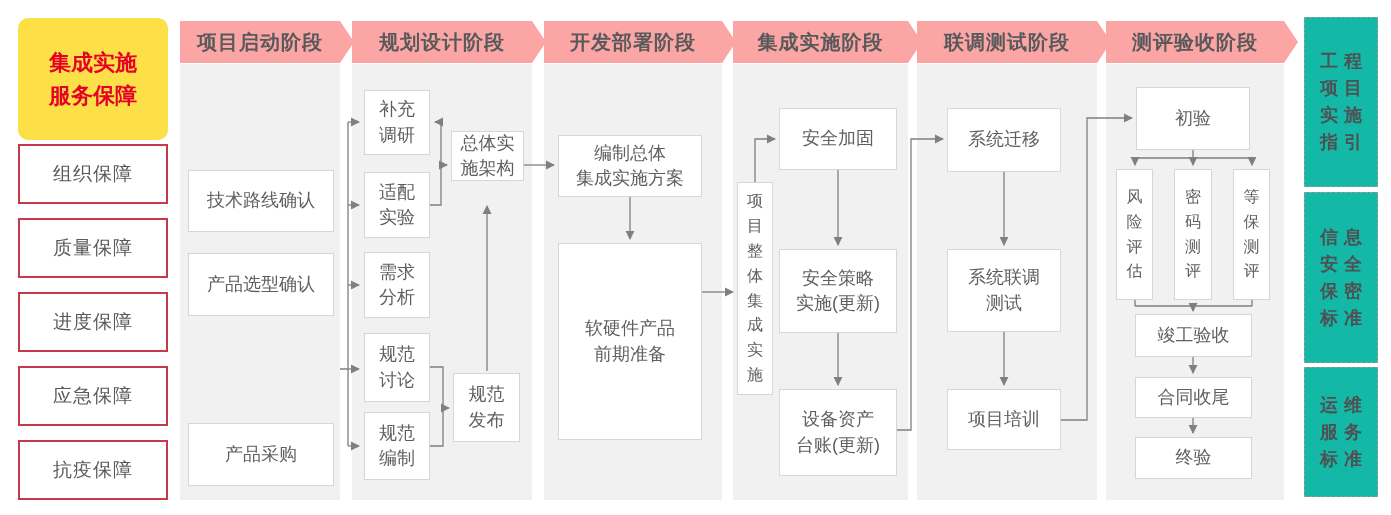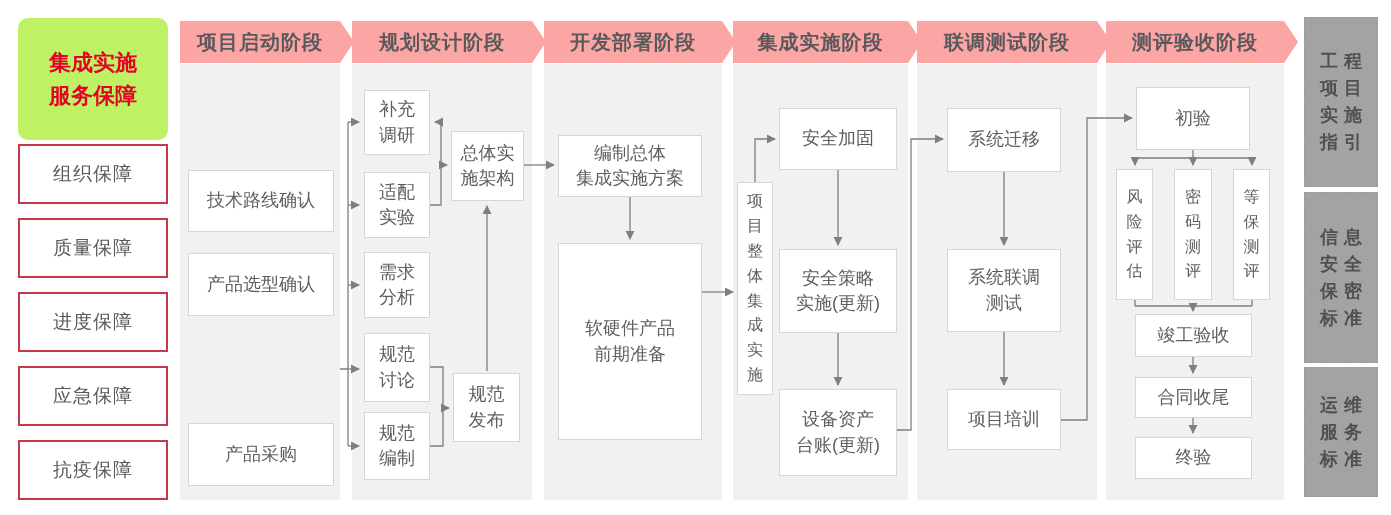--- a/index.html
+++ b/index.html
@@ -2,21 +2,21 @@
 <html><head>
 <meta charset="utf-8">
 <style>
   html,body{margin:0;padding:0;background:#ffffff;}
   body{font-family:"Liberation Sans","DejaVu Sans",sans-serif;}
   #stage{position:relative;width:1391px;height:515px;background:#ffffff;overflow:hidden;}
 
   
   .side-title{
     position:absolute;left:18px;top:18px;width:150px;height:122px;
-    background:#bef264;border-radius:10px;
+    background:#fde047;border-radius:10px;
     display:flex;align-items:center;justify-content:center;text-align:center;
     color:#e60127;font-weight:bold;font-size:22px;line-height:1.5;white-space:pre-line;
   }
   .side-item{
     position:absolute;left:18px;width:150px;height:60px;box-sizing:border-box;
     background:#ffffff;border:2px solid #c5394a;
     display:flex;align-items:center;justify-content:center;
     color:#595959;font-size:19px;letter-spacing:1px;
   }
 
@@ -34,21 +34,21 @@
   .box{
     position:absolute;box-sizing:border-box;background:#ffffff;border:1px solid #d6d6d6;
     display:flex;align-items:center;justify-content:center;text-align:center;
     color:#5d5f61;font-size:18px;line-height:1.4;white-space:pre-line;z-index:10;
   }
   .vbox{font-size:16px;line-height:1.55;}
 
   
   .std{
     position:absolute;left:1304px;width:74px;box-sizing:border-box;
-    background:#a3a3a3;border:1px dashed #9b9b9b;
+    background:#14b8a6;border:1px dashed #9b9b9b;
     display:flex;align-items:center;justify-content:center;text-align:center;
     color:#4f5052;font-weight:bold;font-size:18px;line-height:1.5;
     letter-spacing:6px;padding-left:6px;white-space:pre-line;z-index:2;
   }
 
   
   #wires{position:absolute;left:0;top:0;z-index:5;pointer-events:none;}
   #wires path{stroke:#7f7f7f;stroke-width:1.3;fill:none;}
 </style>
 </head>
@@ -137,21 +137,21 @@
   <div class="box" style="left:364px;top:90px;width:66px;height:65px">补充
 调研</div>
   <div class="box" style="left:364px;top:172px;width:66px;height:66px">适配
 实验</div>
   <div class="box" style="left:364px;top:252px;width:66px;height:66px">需求
 分析</div>
   <div class="box" style="left:364px;top:333px;width:66px;height:69px">规范
 讨论</div>
   <div class="box" style="left:364px;top:412px;width:66px;height:68px">规范
 编制</div>
-  <div class="box" style="left:451px;top:131px;width:73px;height:70px">总体实
+  <div class="box" style="left:451px;top:131px;width:73px;height:50px">总体实
 施架构</div>
   <div class="box" style="left:453px;top:373px;width:67px;height:69px">规范
 发布</div>
 
   <div class="box" style="left:558px;top:135px;width:144px;height:62px">编制总体
 集成实施方案</div>
   <div class="box" style="left:558px;top:243px;width:144px;height:197px">软硬件产品
 前期准备</div>
 
   <div class="box vbox" style="left:737px;top:182px;width:36px;height:213px">项

